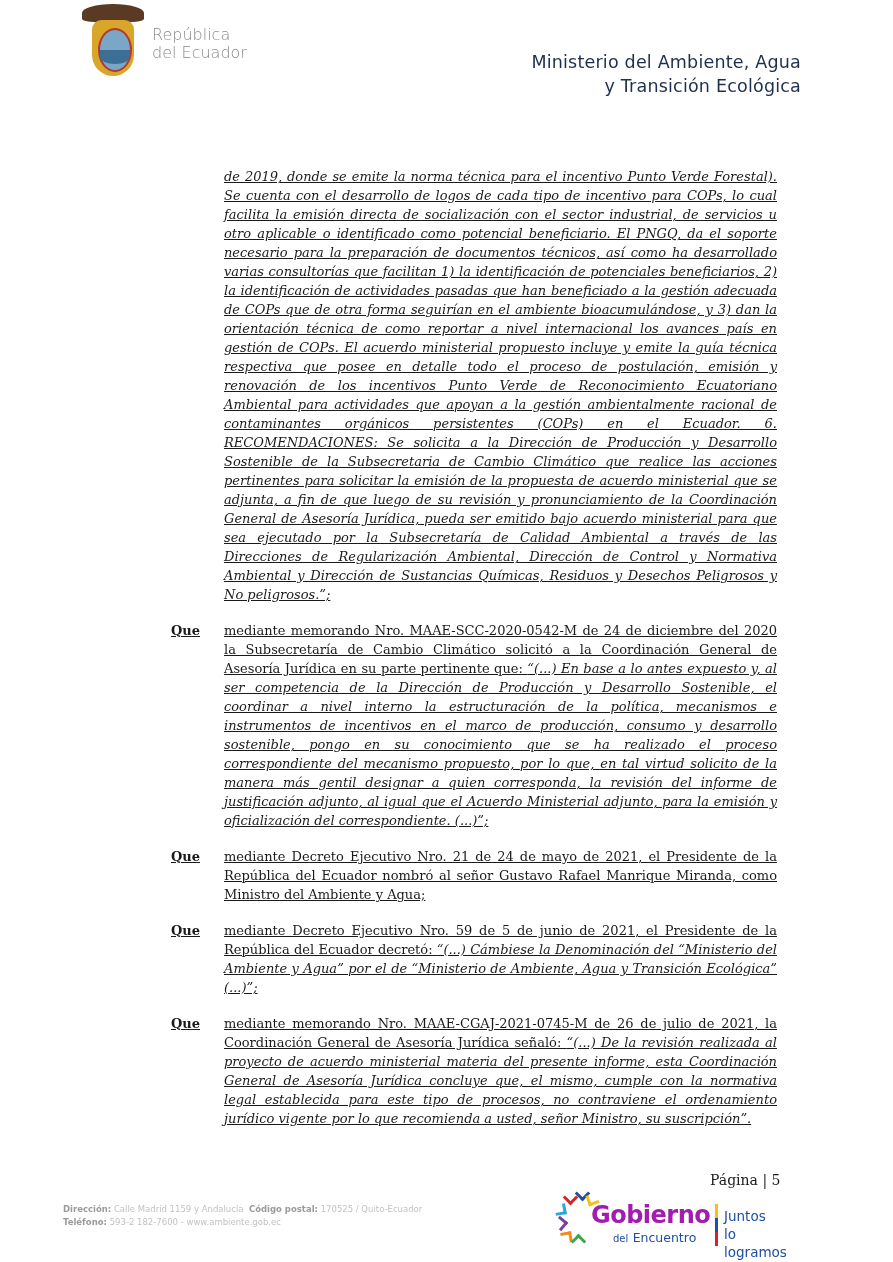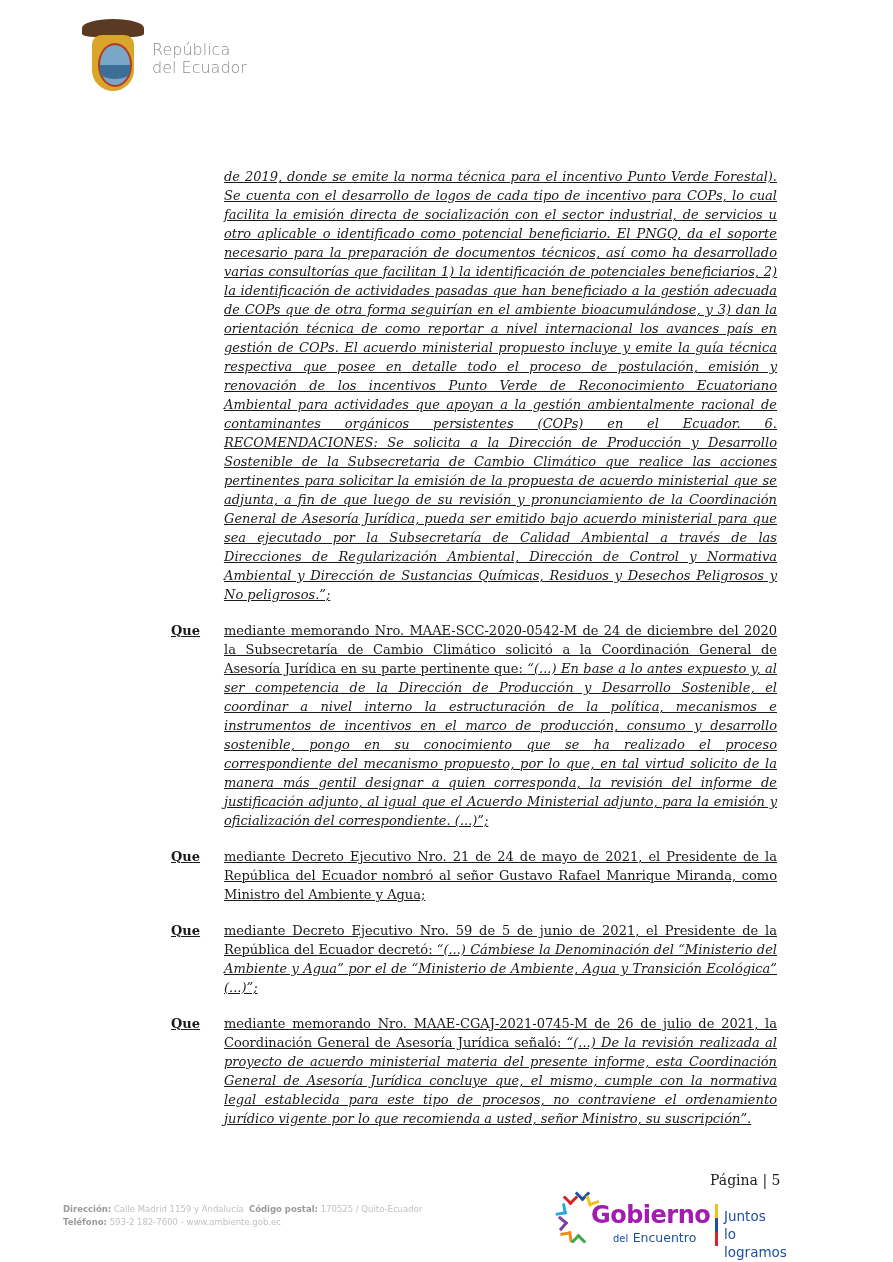--- a/index.html
+++ b/index.html
@@ -1,17 +1,17 @@
 <!DOCTYPE html>
 <html><head>
 <meta charset="utf-8">
 <style>
   html, body { margin:0; padding:0; background:#ffffff; }
   body { width:893px; height:1262px; position:relative; overflow:hidden; font-family:"DejaVu Serif", serif; color:#1a1a1a; }
-  .header-left { position:absolute; left:78px; top:19px; display:flex; align-items:center; }
+  .header-left { position:absolute; left:78px; top:4px; display:flex; align-items:center; }
   .crest { width:70px; height:80px; position:relative; }
   .crest .eagle { position:absolute; left:4px; top:0; width:62px; height:18px; background:#5a3a22; border-radius:50% 50% 20% 20%; }
   .crest .shield { position:absolute; left:14px; top:16px; width:42px; height:56px; background:#d9a52a; border-radius:10px 10px 22px 22px; }
   .crest .oval { position:absolute; left:20px; top:24px; width:30px; height:40px; background:#7aa6c8; border-radius:50%; border:2px solid #b23a2a; }
   .crest .sea { position:absolute; left:22px; top:46px; width:30px; height:14px; background:#3d6e96; border-radius:0 0 50% 50%; }
   .rep-text { font-family:"DejaVu Sans", sans-serif; font-size:16px; line-height:18px; color:#8a8a8a; margin-left:4px; font-weight:300; }
   .header-right { position:absolute; right:92px; top:50px; text-align:right; font-family:"DejaVu Sans", sans-serif; font-size:17.5px; line-height:24px; color:#1e2f4d; letter-spacing:0.2px; }
   .content { position:absolute; left:171px; top:167px; width:606px; font-size:13px; line-height:19px;text-decoration:underline; }
   .quote-block { margin-left:53px; text-align:justify; font-style:italic; }
   .que-row { display:flex; margin-top:17px; text-align:justify; }
@@ -41,20 +41,22 @@
       <div class="oval"></div>
       <div class="sea"></div>
   </div>
   <div class="rep-text">
     <div>República</div>
     <div>del Ecuador</div>
   </div>
 </div>
 
 <div class="header-right">
+  <div>Ministerio del Ambiente, Agua</div>
+  <div>y Transición Ecológica</div>
 </div>
 
 <div class="content">
   <div class="quote-block">de 2019, donde se emite la norma técnica para el incentivo Punto Verde Forestal). Se cuenta con el desarrollo de logos de cada tipo de incentivo para COPs, lo cual facilita la emisión directa de socialización con el sector industrial, de servicios u otro aplicable o identificado como potencial beneficiario. El PNGQ, da el soporte necesario para la preparación de documentos técnicos, así como ha desarrollado varias consultorías que facilitan 1) la identificación de potenciales beneficiarios, 2) la identificación de actividades pasadas que han beneficiado a la gestión adecuada de COPs que de otra forma seguirían en el ambiente bioacumulándose, y 3) dan la orientación técnica de como reportar a nivel internacional los avances país en gestión de COPs. El acuerdo ministerial propuesto incluye y emite la guía técnica respectiva que posee en detalle todo el proceso de postulación, emisión y renovación de los incentivos Punto Verde de Reconocimiento Ecuatoriano Ambiental para actividades que apoyan a la gestión ambientalmente racional de contaminantes orgánicos persistentes (COPs) en el Ecuador. 6. RECOMENDACIONES: Se solicita a la Dirección de Producción y Desarrollo Sostenible de la Subsecretaria de Cambio Climático que realice las acciones pertinentes para solicitar la emisión de la propuesta de acuerdo ministerial que se adjunta, a fin de que luego de su revisión y pronunciamiento de la Coordinación General de Asesoría Jurídica, pueda ser emitido bajo acuerdo ministerial para que sea ejecutado por la Subsecretaría de Calidad Ambiental a través de las Direcciones de Regularización Ambiental, Dirección de Control y Normativa Ambiental y Dirección de Sustancias Químicas, Residuos y Desechos Peligrosos y No peligrosos.”;</div>
 
   <div class="que-row">
     <div class="que-label">Que</div>
     <div class="que-body"><span>mediante memorando Nro. MAAE-SCC-2020-0542-M de 24 de diciembre del 2020 la Subsecretaría de Cambio Climático solicitó a la Coordinación General de Asesoría Jurídica en su parte pertinente que: </span><i>“(...) En base a lo antes expuesto y, al ser competencia de la Dirección de Producción y Desarrollo Sostenible, el coordinar a nivel interno la estructuración de la política, mecanismos e instrumentos de incentivos en el marco de producción, consumo y desarrollo sostenible, pongo en su conocimiento que se ha realizado el proceso correspondiente del mecanismo propuesto, por lo que, en tal virtud solicito de la manera más gentil designar a quien corresponda, la revisión del informe de justificación adjunto, al igual que el Acuerdo Ministerial adjunto, para la emisión y oficialización del correspondiente.  (...)”;</i></div>
   </div>
 

